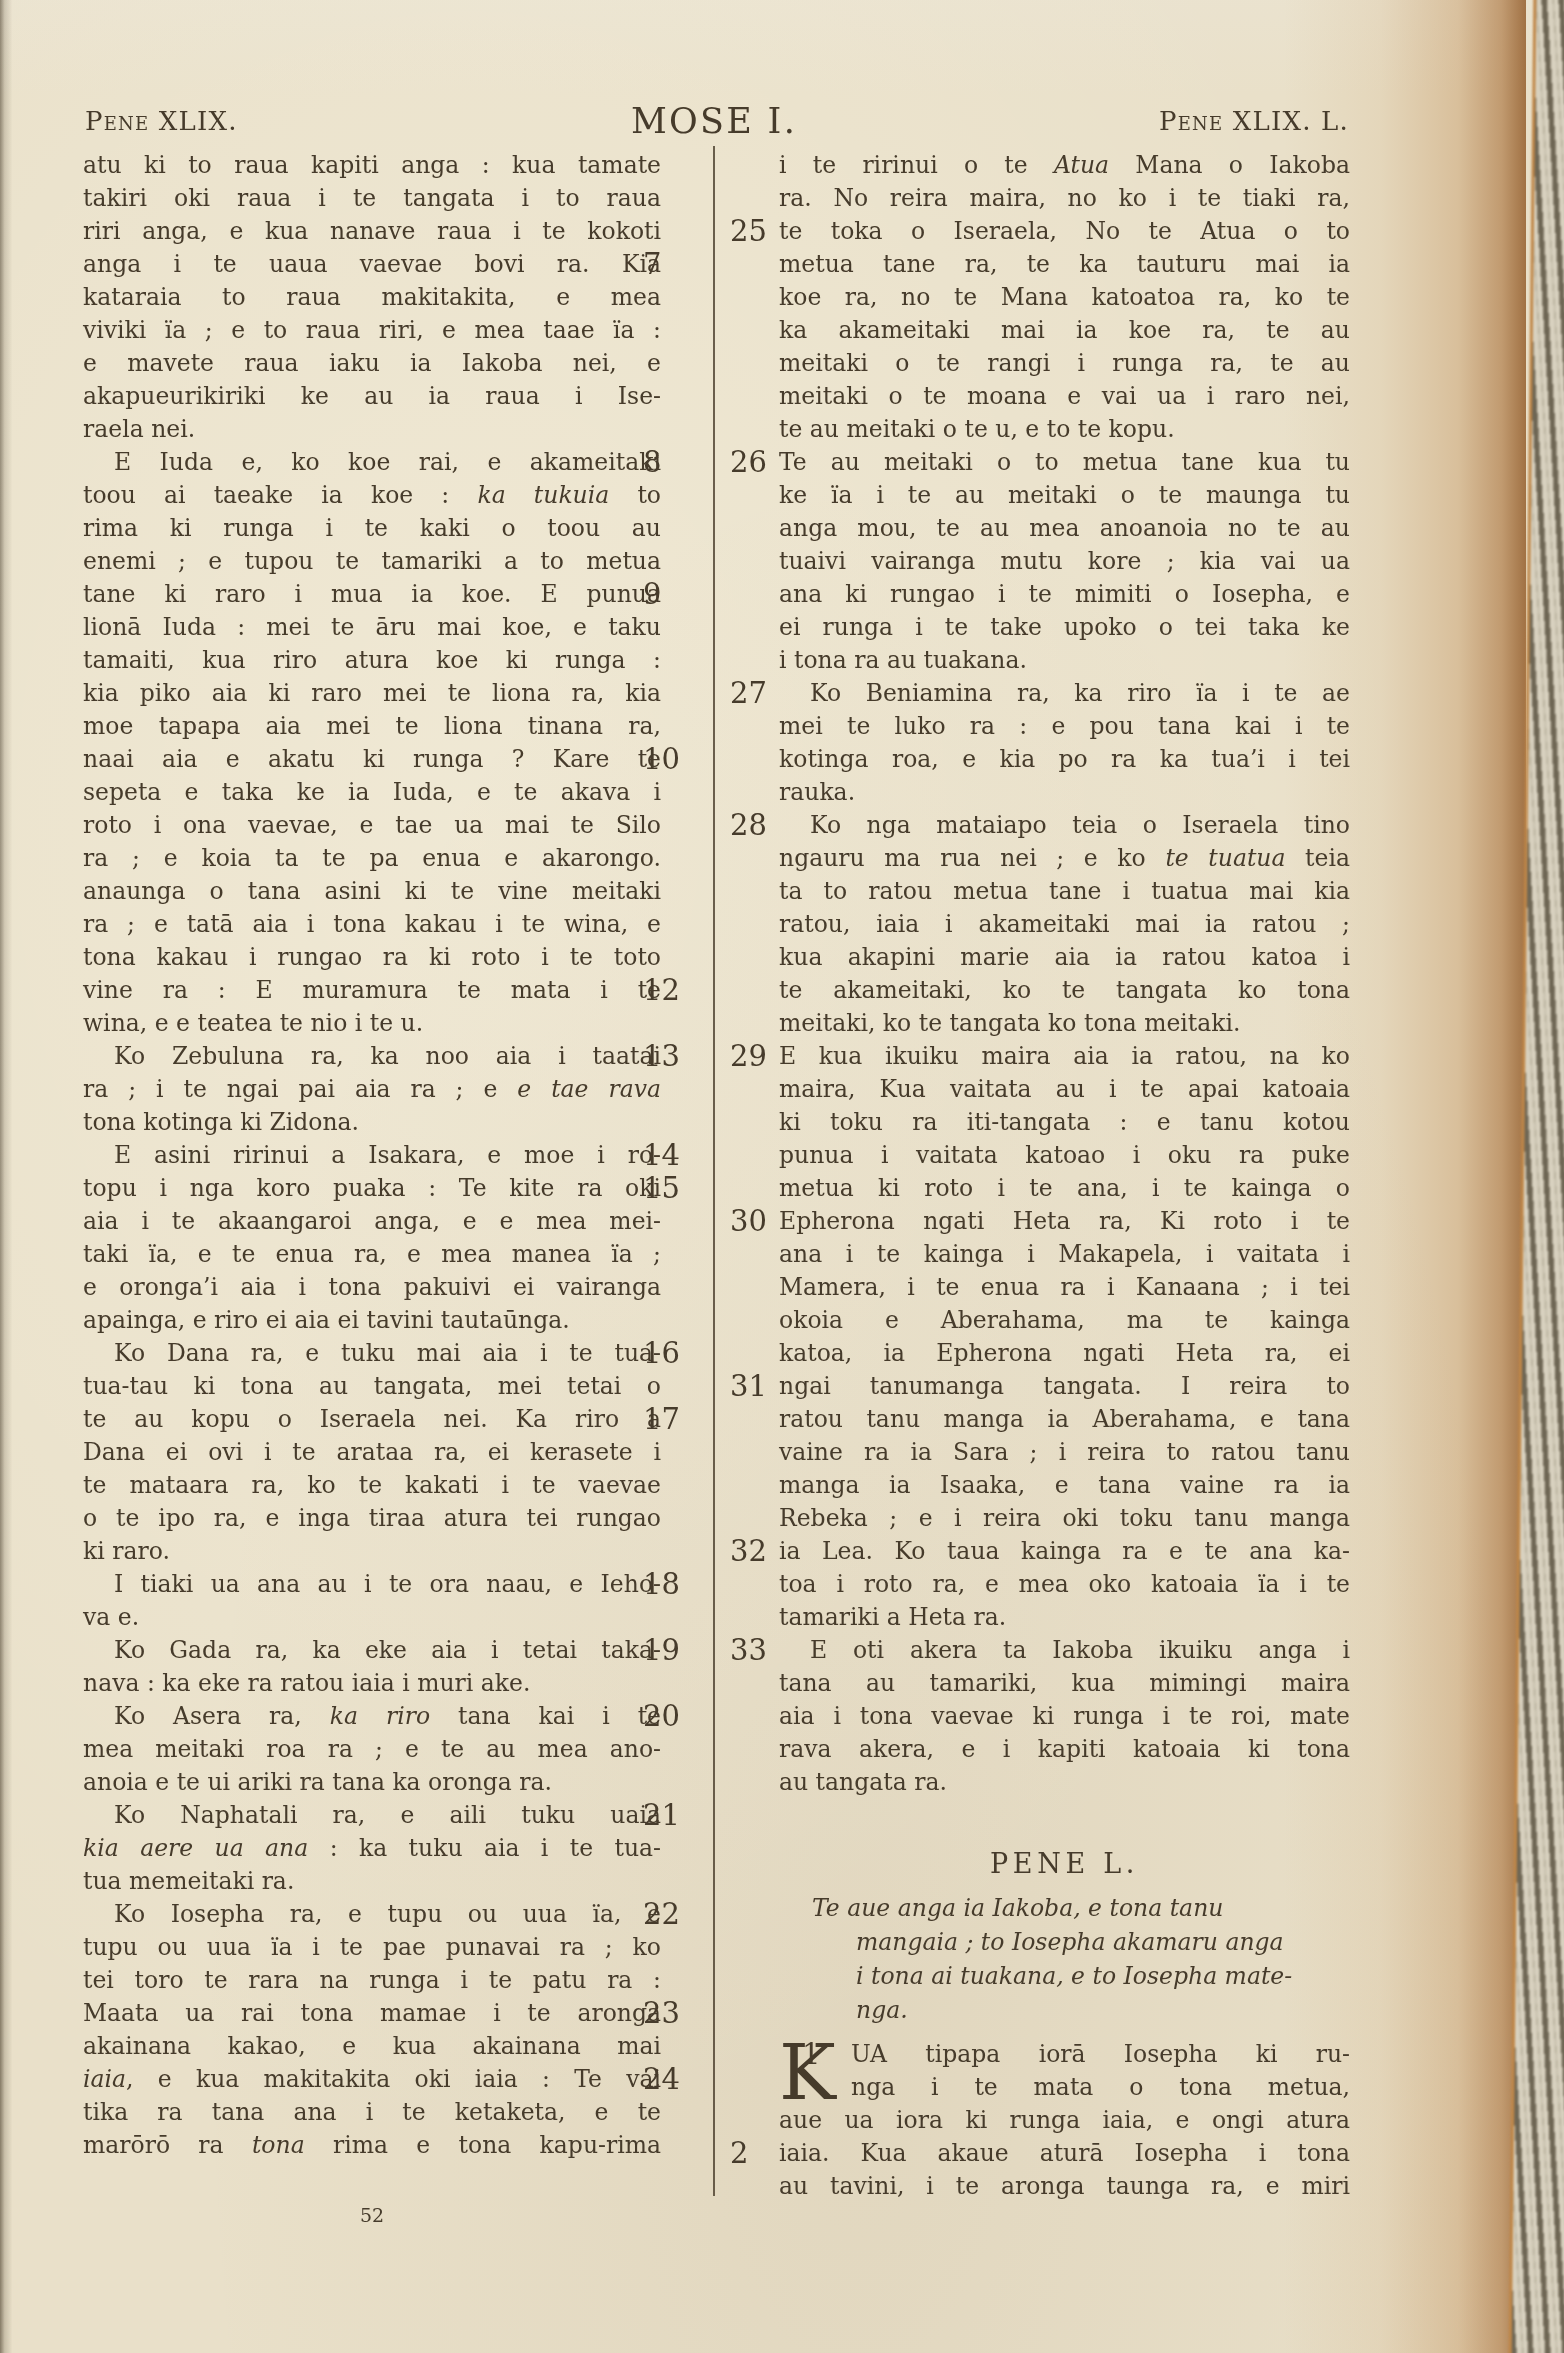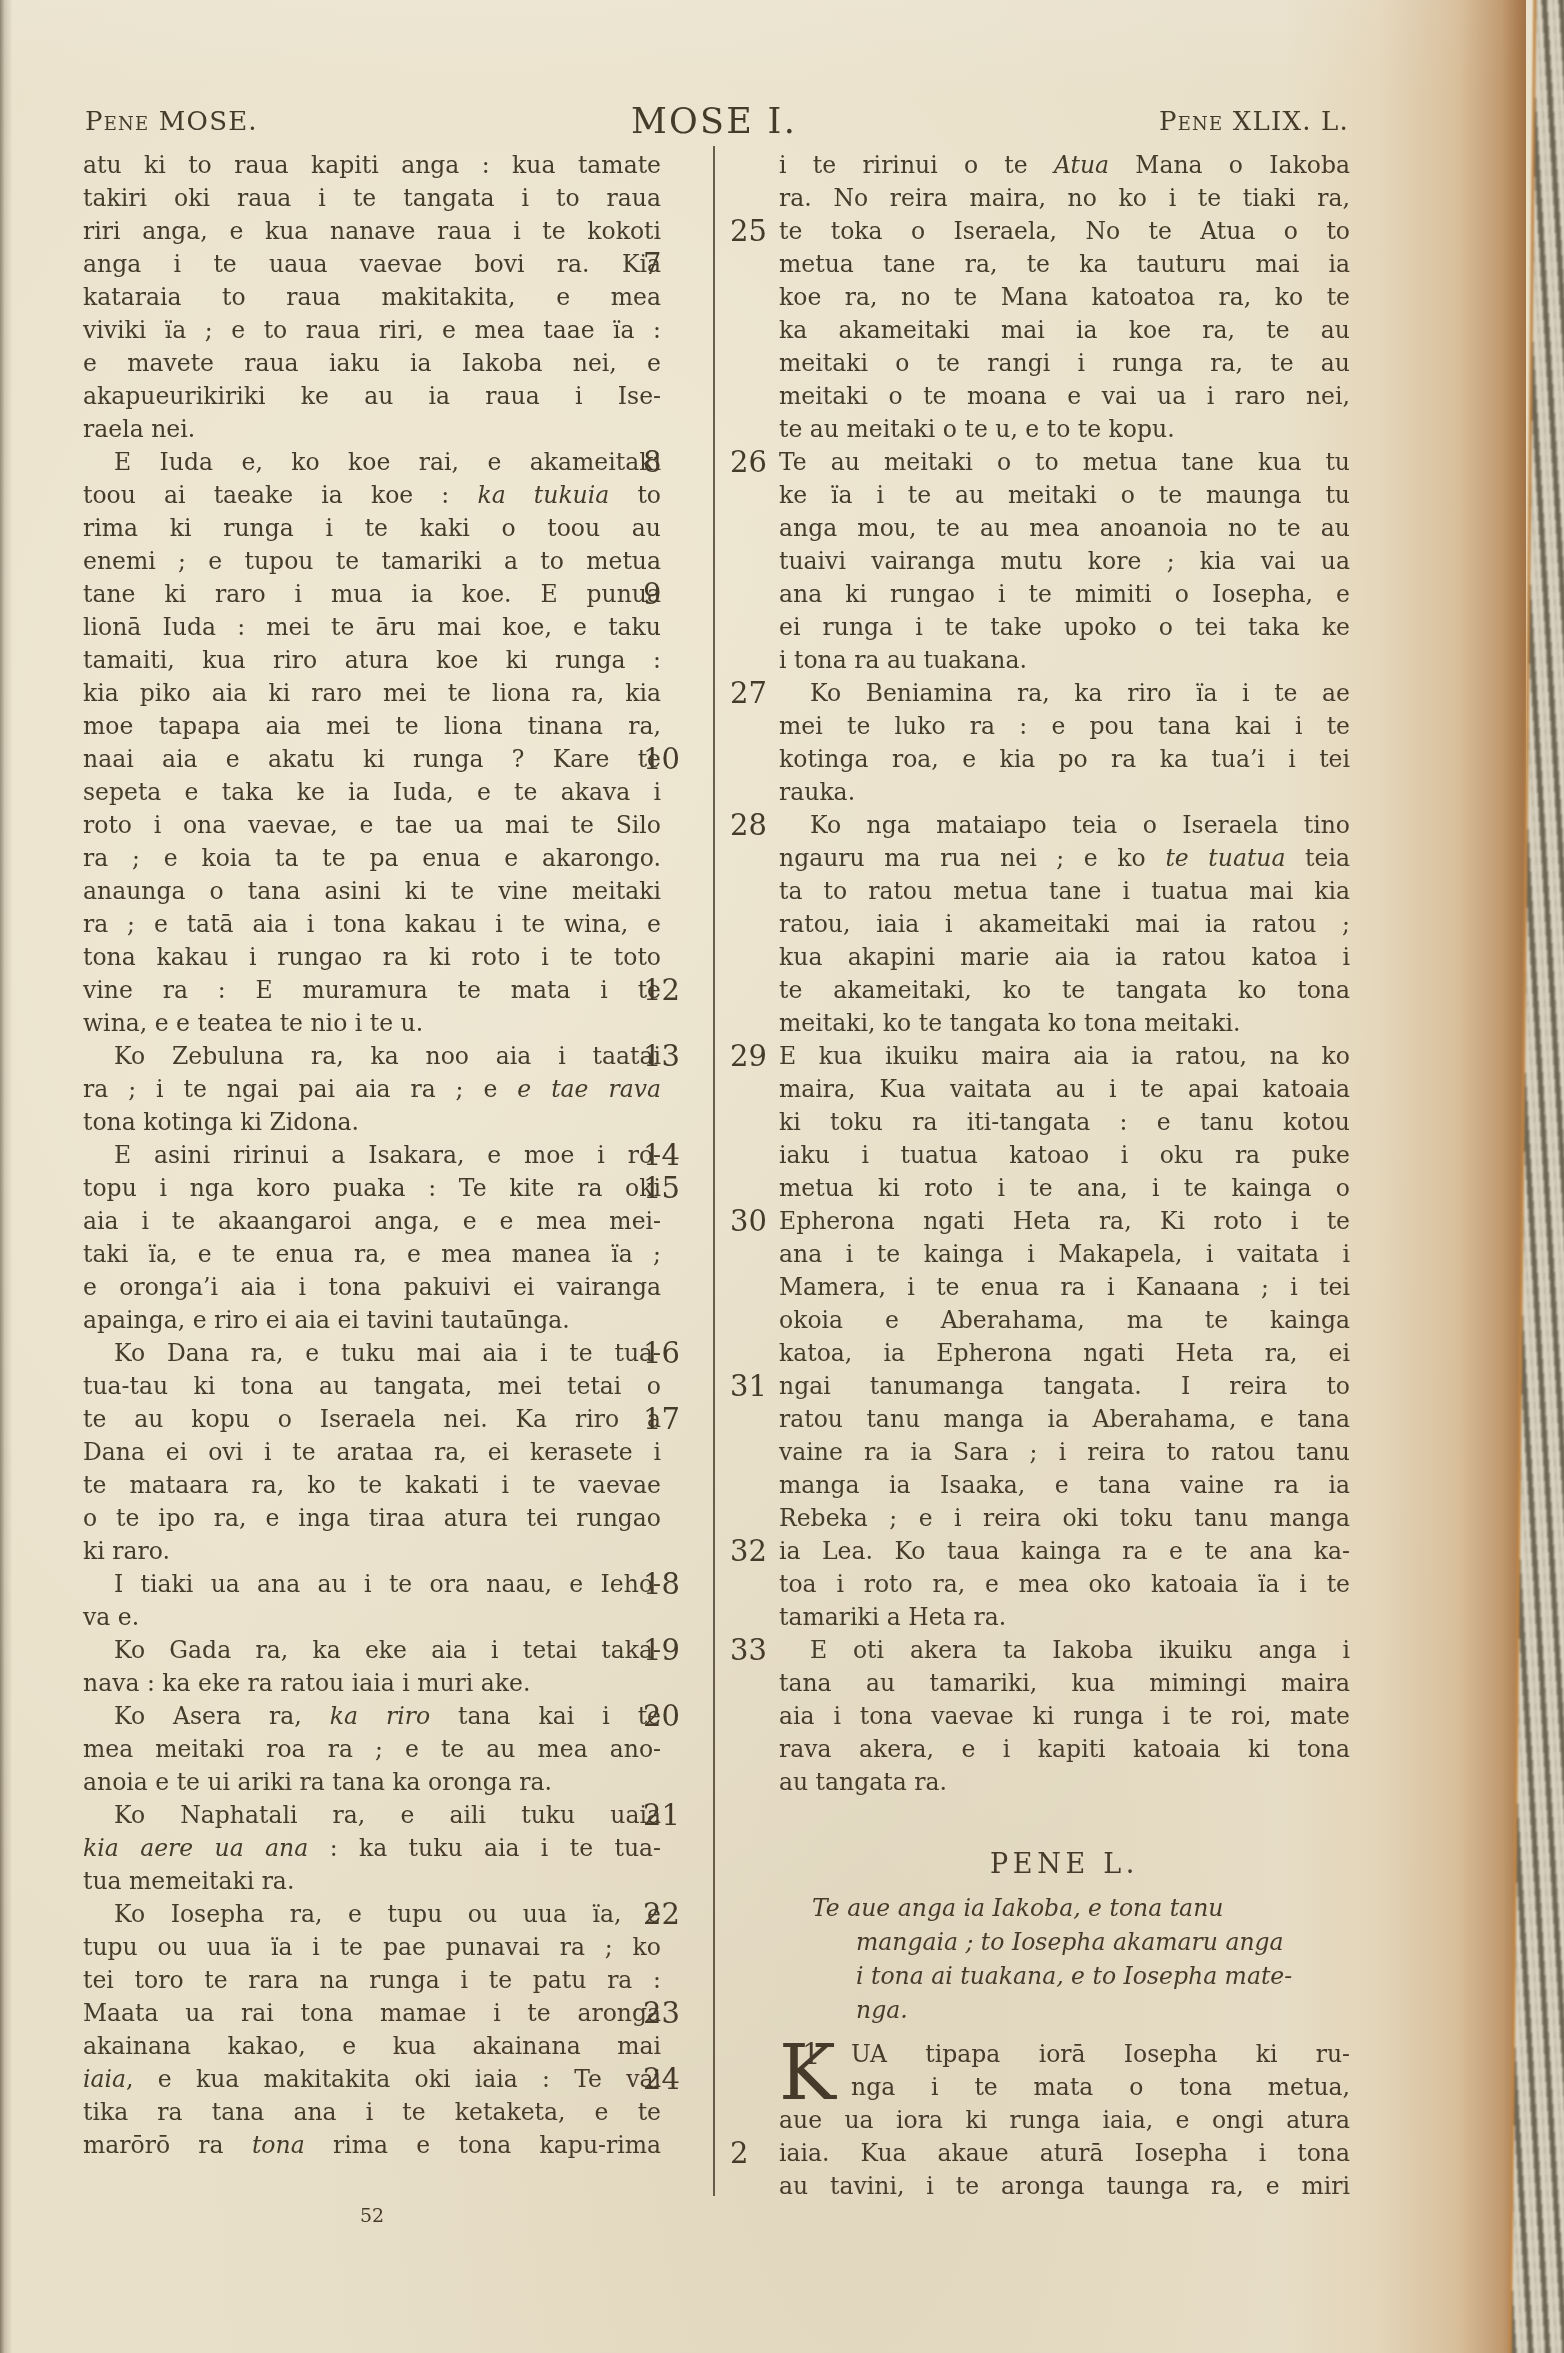--- a/index.html
+++ b/index.html
@@ -87,21 +87,21 @@
   }
   i{font-style:italic;}
 </style>
 </head>
 <body>
 
 <div id="page">
   <div class="right-shade"></div>
   <div class="next-page"></div>
 
-  <div class="header-left sc">Pene MOSE.</div>
+  <div class="header-left sc">Pene XLIX.</div>
   <div class="header-center">MOSE I.</div>
   <div class="header-right sc">Pene XLIX. L.</div>
 
   <div class="rule"></div>
 
   <div id="left-col" class="column">
       <div class="line">atu ki to raua kapiti anga : kua tamate</div>
       <div class="line">takiri oki raua i te tangata i to raua</div>
       <div class="line">riri anga, e kua nanave raua i te kokoti</div>
       <div class="line"><span class="num r">7</span>anga i te uaua vaevae bovi ra. Kia</div>
@@ -187,21 +187,21 @@
       <div class="line in"><span class="num l">28</span>Ko nga mataiapo teia o Iseraela tino</div>
       <div class="line">ngauru ma rua nei ; e ko <i>te tuatua</i> teia</div>
       <div class="line">ta to ratou metua tane i tuatua mai kia</div>
       <div class="line">ratou, iaia i akameitaki mai ia ratou ;</div>
       <div class="line">kua akapini marie aia ia ratou katoa i</div>
       <div class="line">te akameitaki, ko te tangata ko tona</div>
       <div class="line end">meitaki, ko te tangata ko tona meitaki.</div>
       <div class="line"><span class="num l">29</span>E kua ikuiku maira aia ia ratou, na ko</div>
       <div class="line">maira, Kua vaitata au i te apai katoaia</div>
       <div class="line">ki toku ra iti-tangata : e tanu kotou</div>
-      <div class="line">iaku i tuatua katoao i oku ra puke</div>
+      <div class="line">punua i vaitata katoao i oku ra puke</div>
       <div class="line">metua ki roto i te ana, i te kainga o</div>
       <div class="line"><span class="num l">30</span>Epherona ngati Heta ra, Ki roto i te</div>
       <div class="line">ana i te kainga i Makapela, i vaitata i</div>
       <div class="line">Mamera, i te enua ra i Kanaana ; i tei</div>
       <div class="line">okoia e Aberahama, ma te kainga</div>
       <div class="line">katoa, ia Epherona ngati Heta ra, ei</div>
       <div class="line"><span class="num l">31</span>ngai tanumanga tangata. I reira to</div>
       <div class="line">ratou tanu manga ia Aberahama, e tana</div>
       <div class="line">vaine ra ia Sara ; i reira to ratou tanu</div>
       <div class="line">manga ia Isaaka, e tana vaine ra ia</div>

